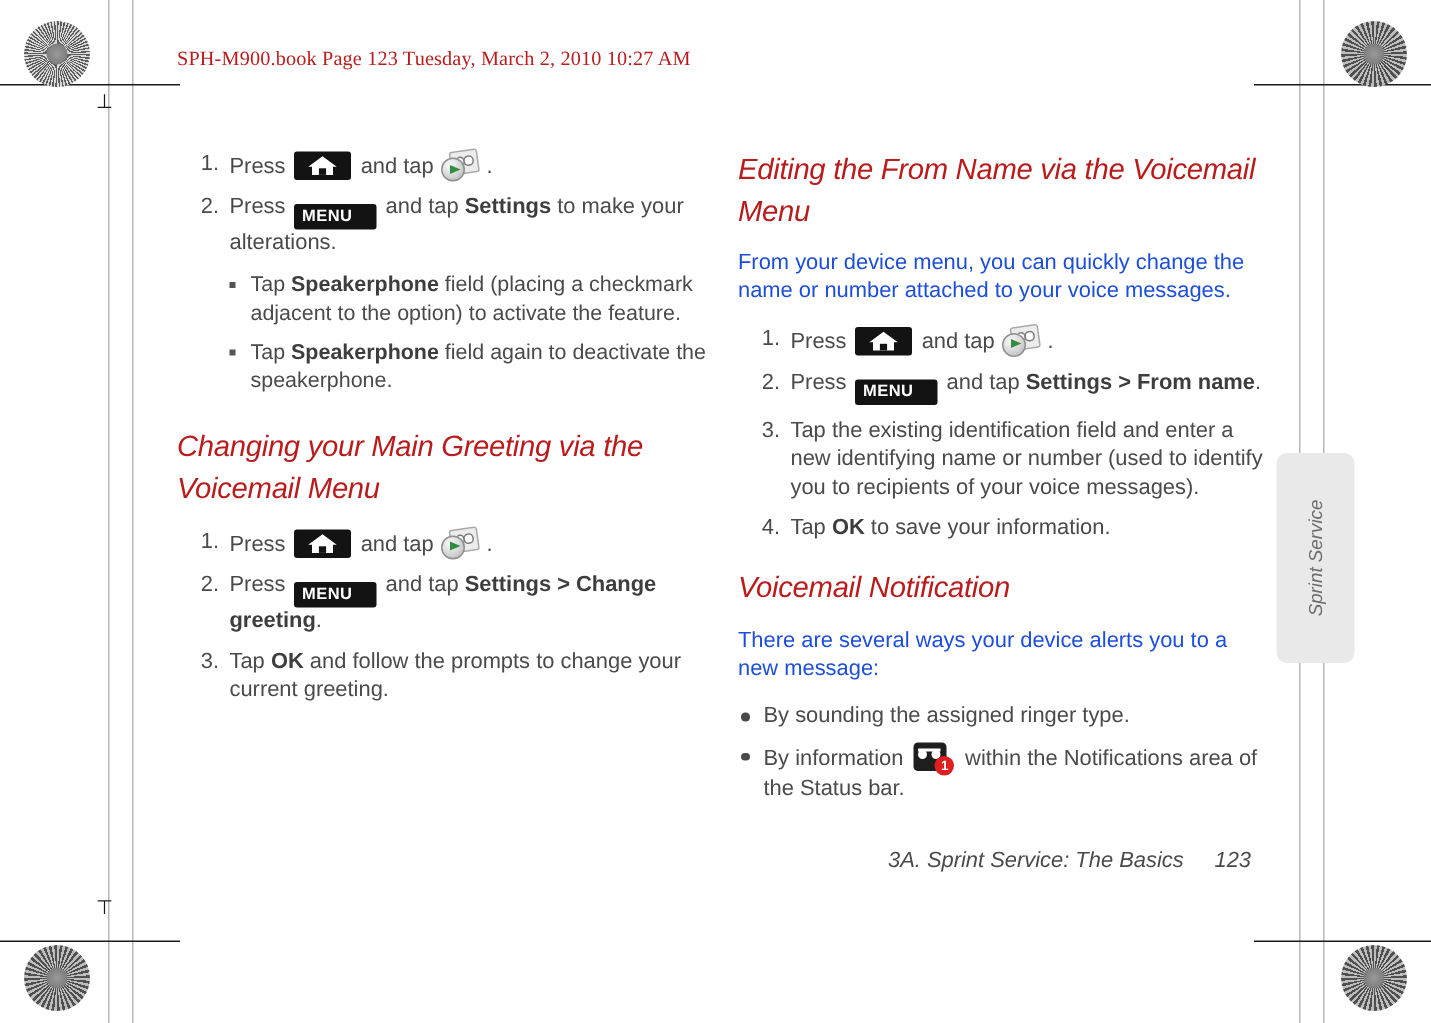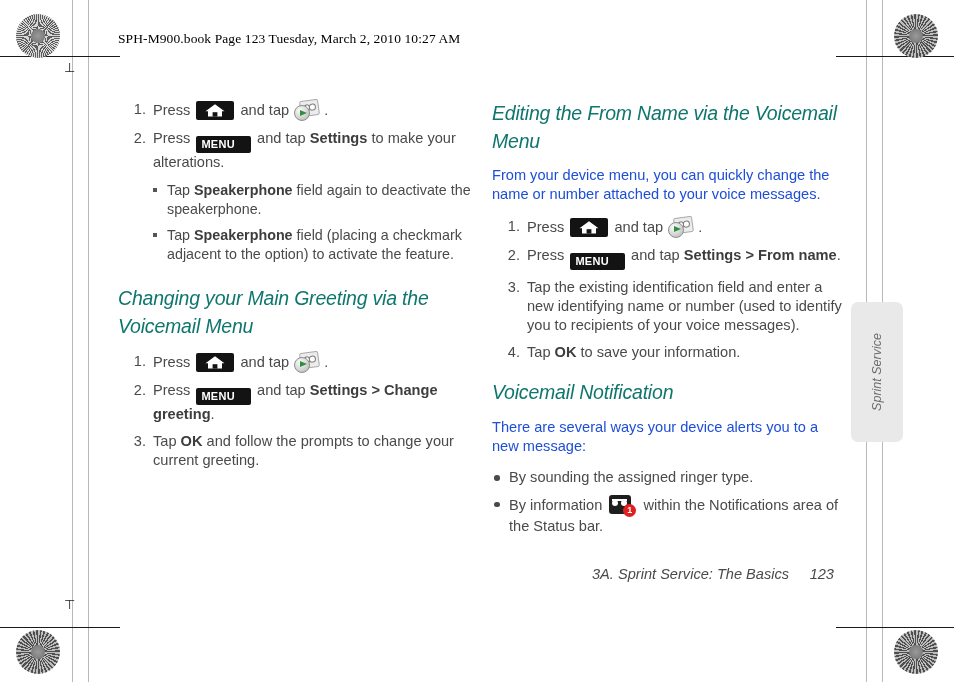--- a/index.html
+++ b/index.html
@@ -60,41 +60,41 @@
     font-family: "Liberation Sans", sans-serif;
   }
 
   
   .running-head {
     position: absolute;
     left: 118px;
     top: 31px;
     font-family: "Liberation Serif", serif;
     font-size: 13.5px;
-    color: #000000;
+    color: #b91c1c;
     white-space: nowrap;
     letter-spacing: 0.1px;
   }
 
   
   .col {
     position: absolute;
     top: 100px;
     width: 355px;
   }
   .col-left { left: 118px; }
   .col-right { left: 492px; }
 
   h2.section {
     font-family: "Liberation Sans", sans-serif;
     font-style: italic;
     font-weight: normal;
     font-size: 19.5px;
     line-height: 1.42;
-    color: #0f766e;
+    color: #b91c1c;
     margin: 0 0 11px 0;
     letter-spacing: -0.2px;
   }
   .col-left h2.section { margin-top: 22px; }
 
   p.body {
     font-size: 14.6px;
     line-height: 1.31;
     margin: 0 0 12px 0;
     color: #1d4ed8;
@@ -378,26 +378,26 @@
       <span>Press</span>
       <span class="key key-menu">MENU</span>
       <span>and tap</span>
       <b class="kw">Settings</b>
       <span>to make your alterations.</span>
 
       <ul class="subbullets">
         <li>
           <span>Tap</span>
           <b class="kw">Speakerphone</b>
-          <span>field again to deactivate the speakerphone.</span>
+          <span>field (placing a checkmark adjacent to the option) to activate the feature.</span>
         </li>
         <li>
           <span>Tap</span>
           <b class="kw">Speakerphone</b>
-          <span>field (placing a checkmark adjacent to the option) to activate the feature.</span>
+          <span>field again to deactivate the speakerphone.</span>
         </li>
       </ul>
     </li>
   </ol>
 
   <h2 class="section">Changing your Main Greeting via the Voicemail Menu</h2>
 
   <ol class="steps">
     <li>
       <span class="num">1.</span>

